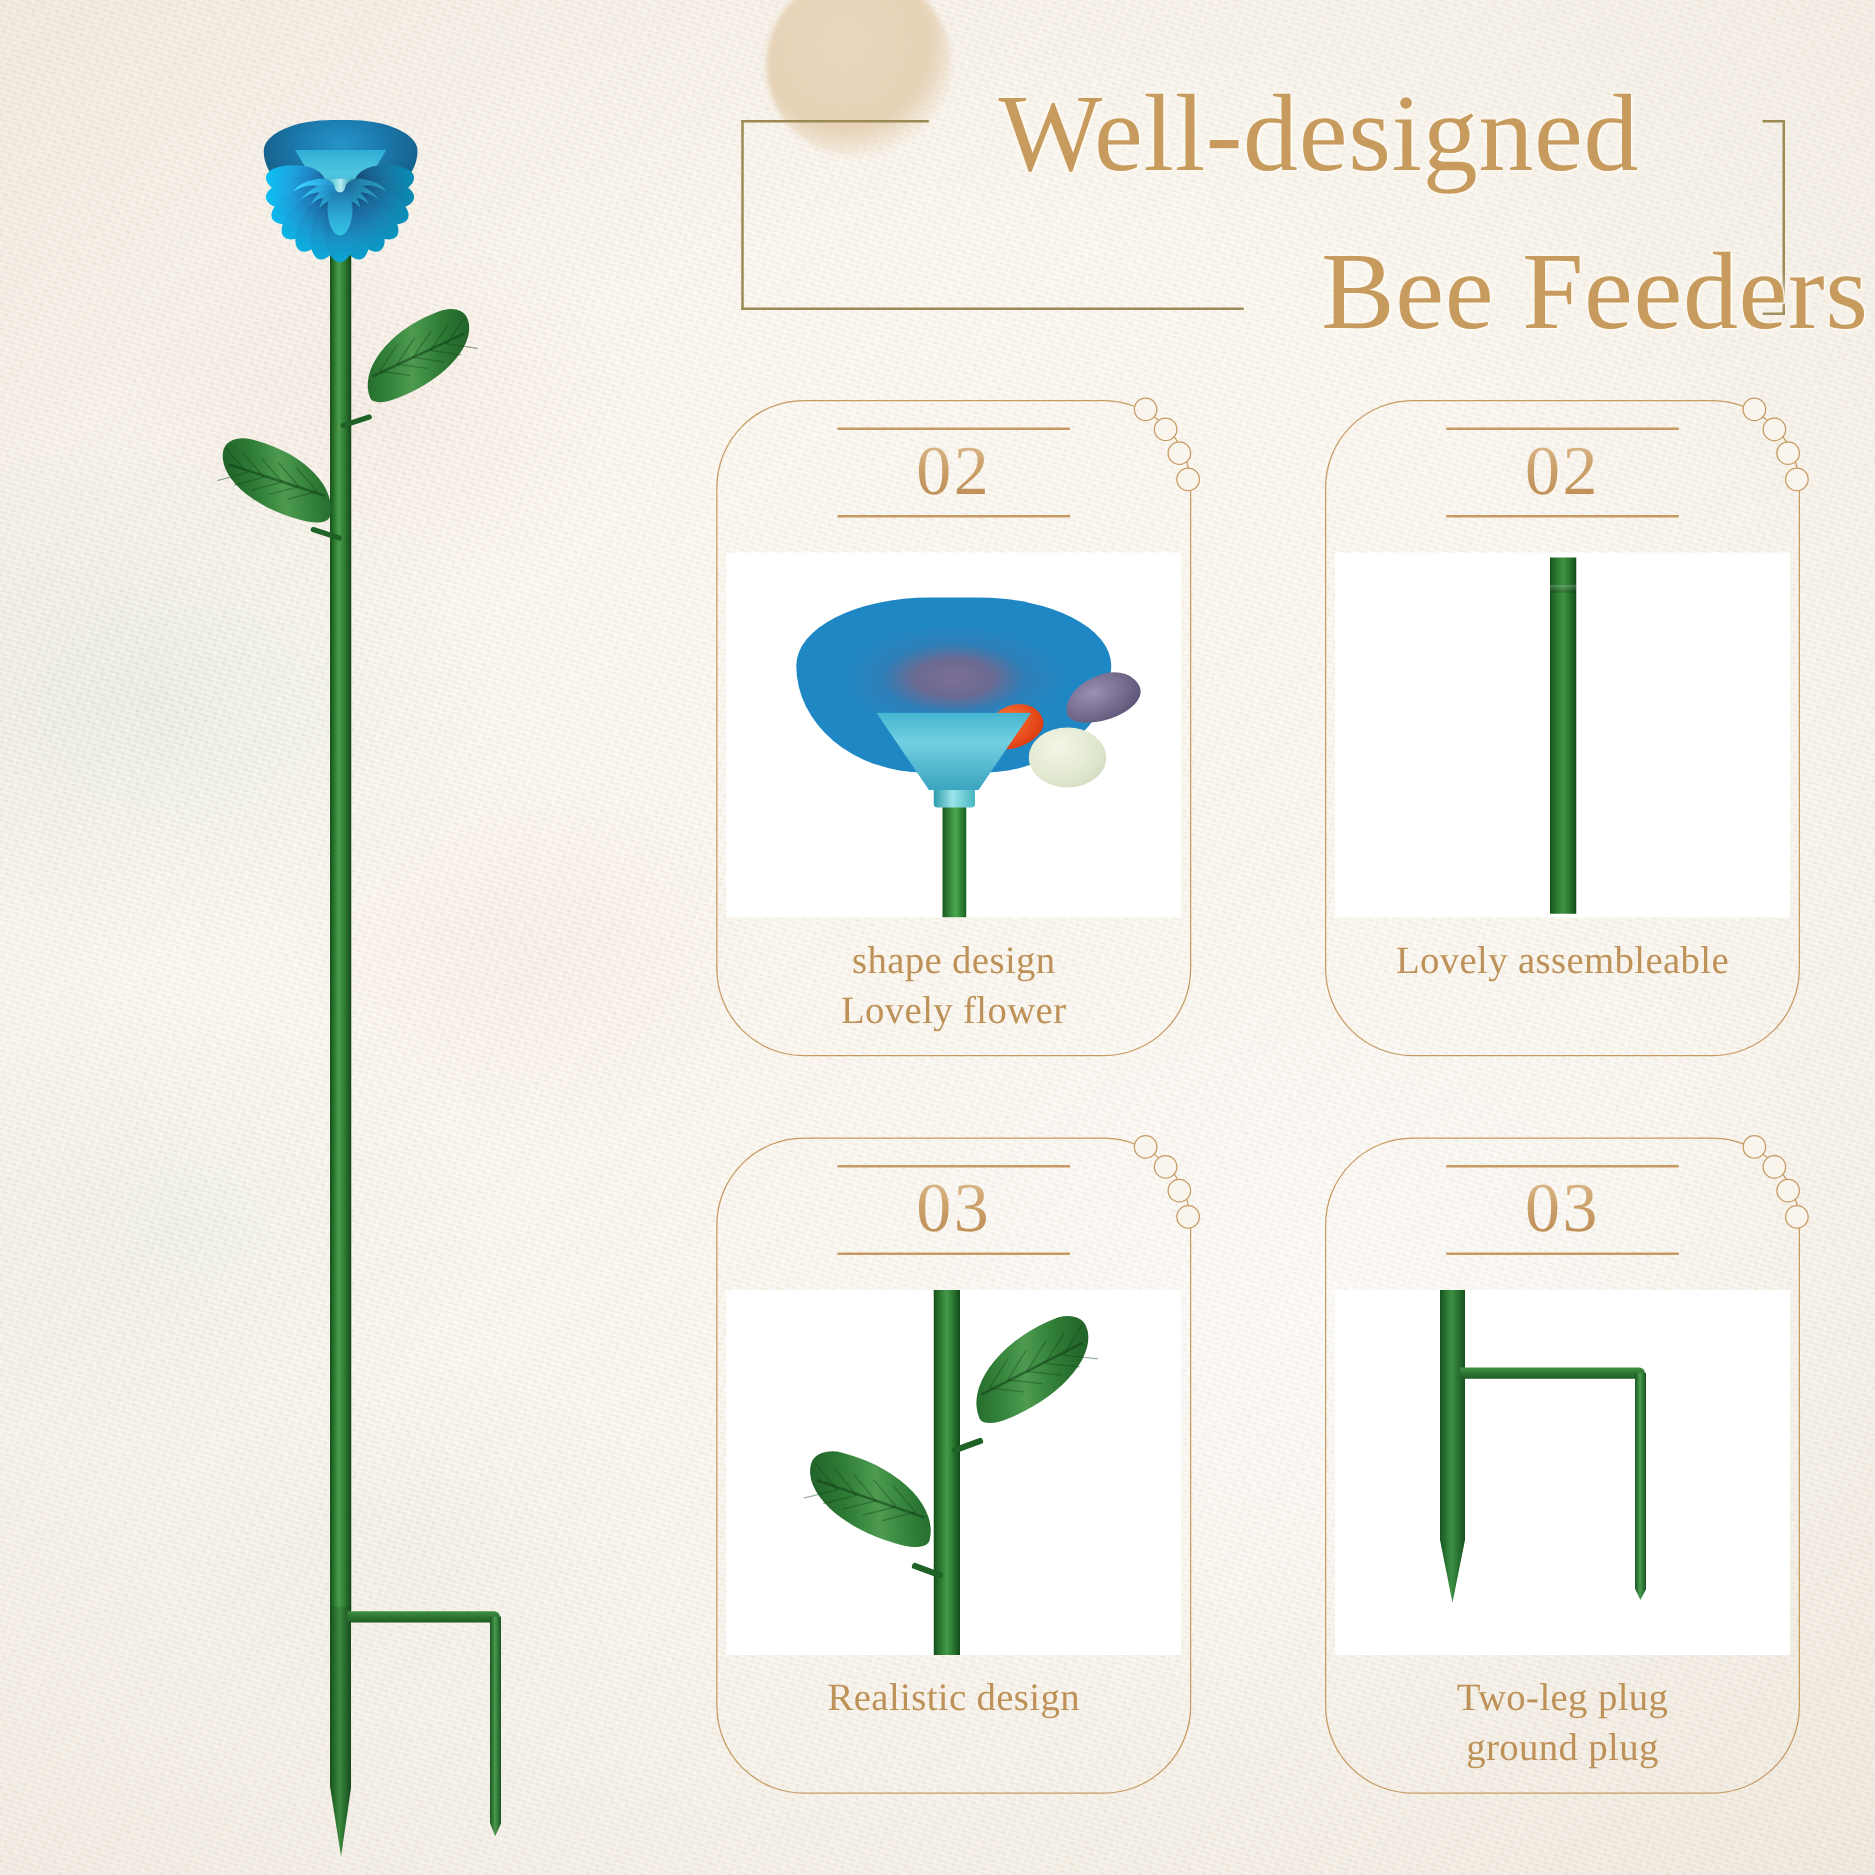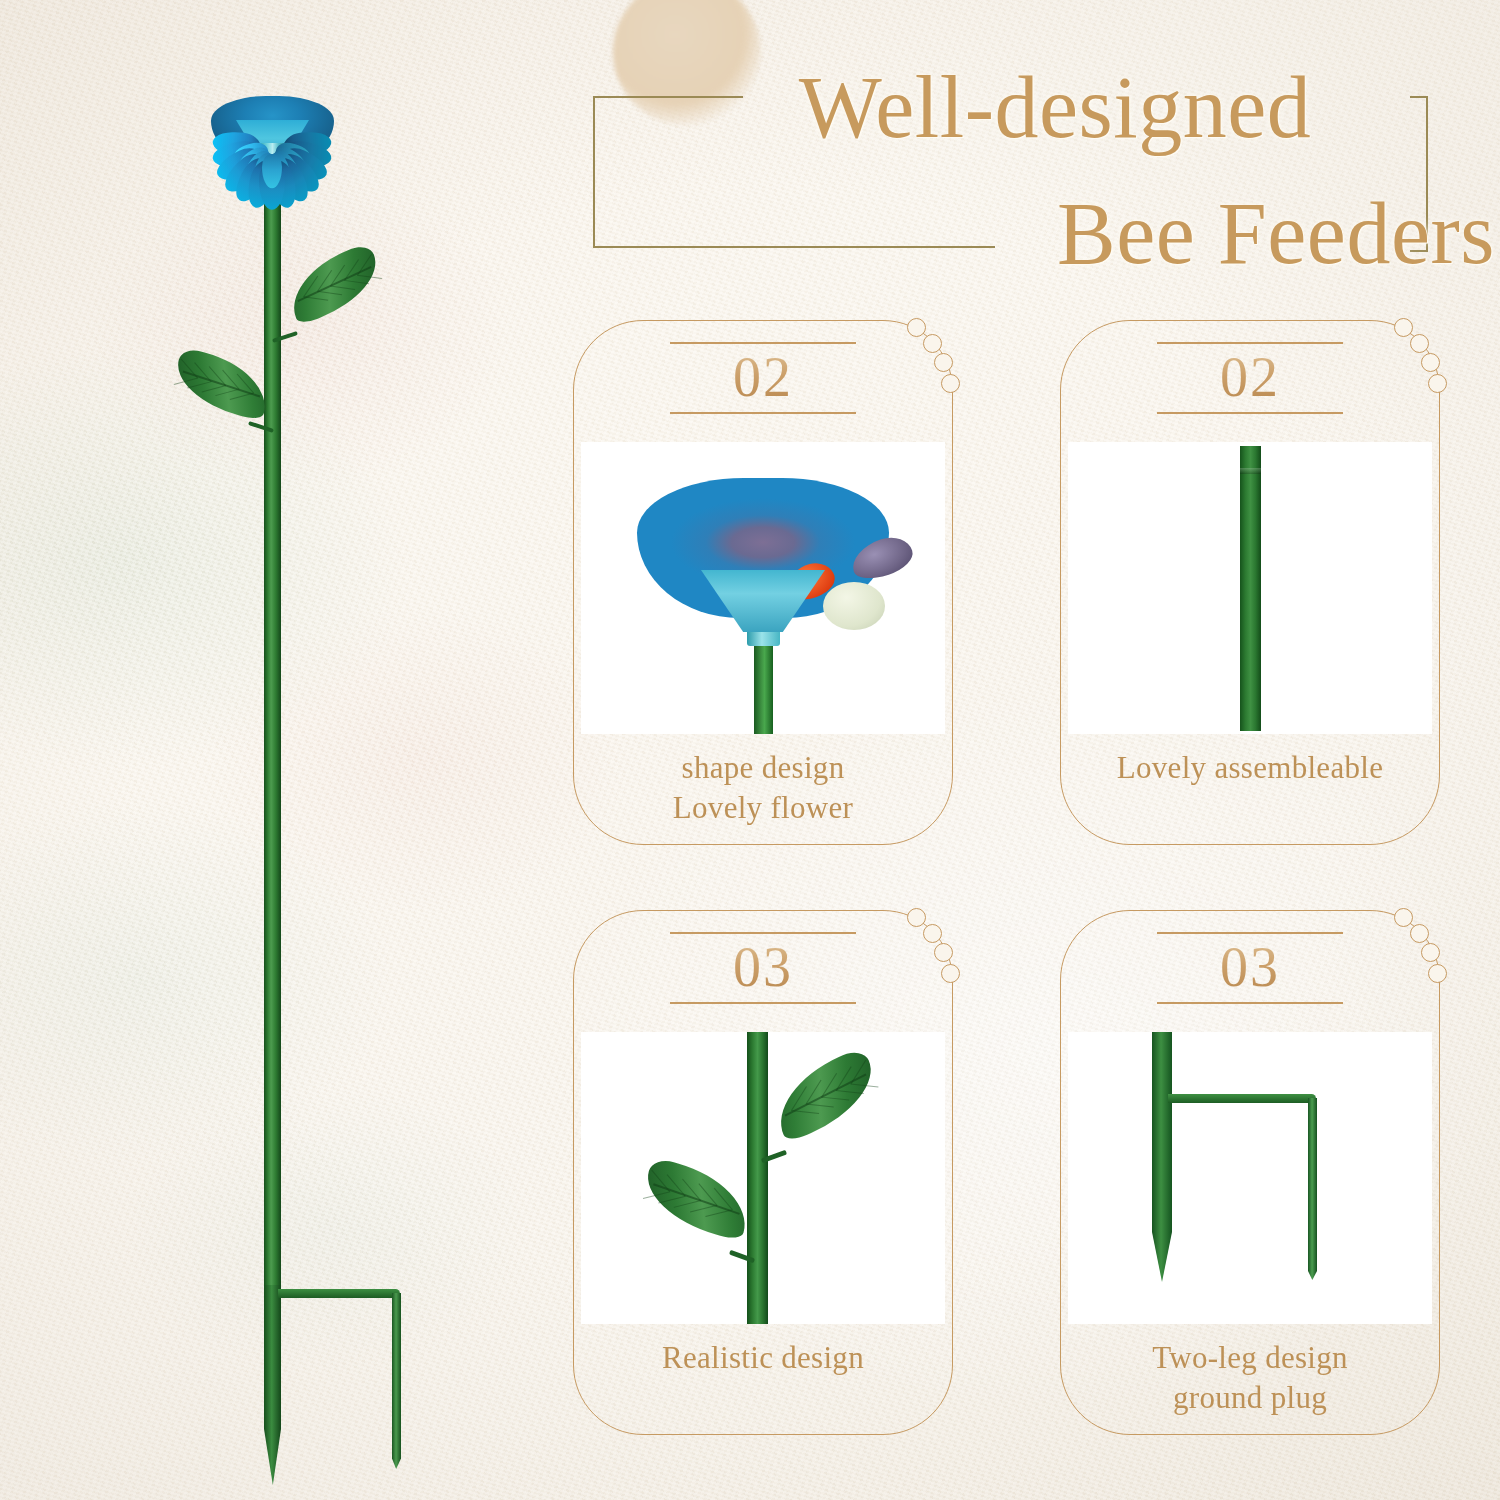--- a/index.html
+++ b/index.html
@@ -540,18 +540,18 @@
       <div class="num-rule"></div>
     </div>
     <div class="photo">
       <div>
         <div id="c4-spike"></div>
         <div id="c4-arm"></div>
         <div id="c4-leg"></div>
       </div>
     </div>
     <div class="caption">
-      <div>Two-leg design</div>
+      <div>Two-leg plug</div>
       <div>ground plug</div>
     </div>
   </div>
 
 </div>
 
 </body></html>

